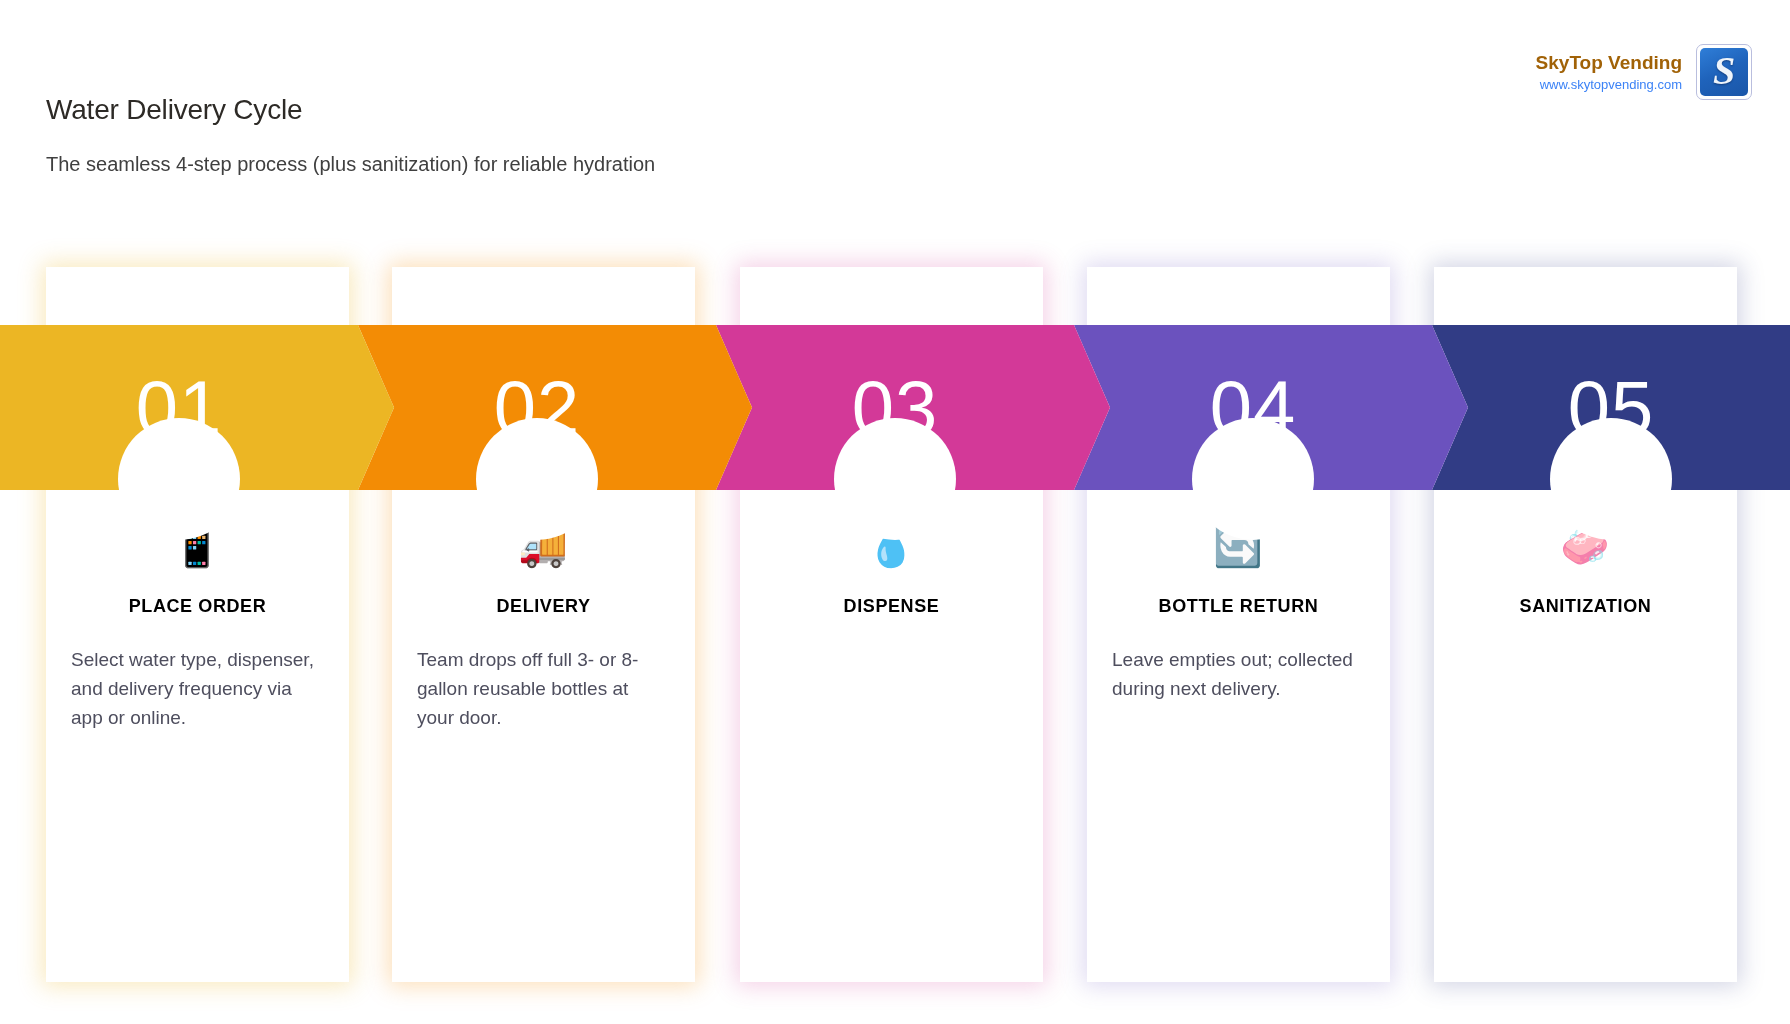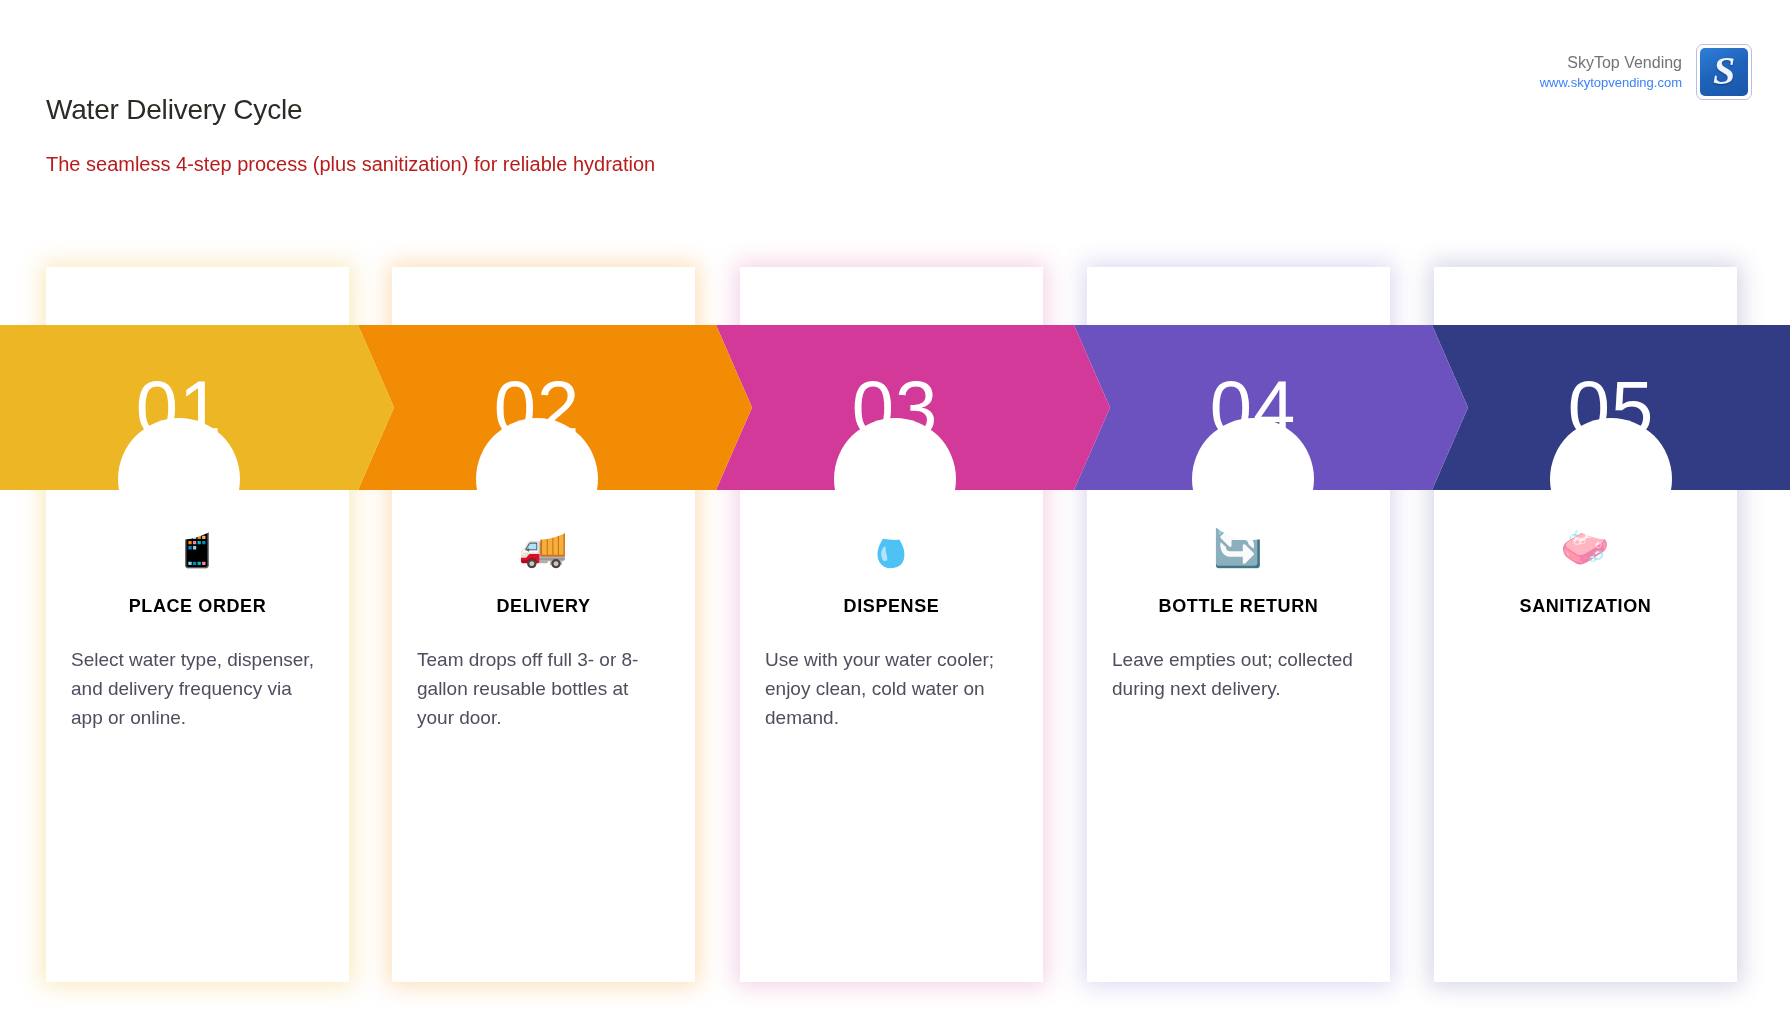--- a/index.html
+++ b/index.html
@@ -32,40 +32,40 @@
   }
 
   #header-subtitle {
     position: absolute;
     left: 46px;
     top: 148px;
     width: 640px;
     font-size: 20px;
     line-height: 32px;
     font-weight: 400;
-    color: #b91c1c;
+    color: #404040;
   }
 
   
   #brand {
     position: absolute;
     right: 38px;
     top: 44px;
     display: flex;
     align-items: center;
     gap: 14px;
   }
   #brand-text {
     text-align: right;
     line-height: 1.35;
   }
   #brand-name {
-    font-size: 16px;
-    font-weight: 400;
-    color: #737373;
+    font-size: 19px;
+    font-weight: 700;
+    color: #a16207;
     white-space: nowrap;
   }
   #brand-url {
     font-size: 13px;
     font-weight: 400;
     color: #3b82f6;
     white-space: nowrap;
   }
   #brand-logo {
     width: 56px;
@@ -238,21 +238,20 @@
 
     <div class="card" data-idx="1">
       <div class="card-icon">🚚</div>
       <div class="card-title">DELIVERY</div>
       <div class="card-desc">Team drops off full 3- or 8-gallon reusable bottles at your door.</div>
     </div>
 
     <div class="card" data-idx="2">
       <div class="card-icon">💧</div>
       <div class="card-title">DISPENSE</div>
-      <div class="card-desc">Use with your water cooler; enjoy clean, cold water on demand.</div>
     </div>
 
     <div class="card" data-idx="3">
       <div class="card-icon">🔄</div>
       <div class="card-title">BOTTLE RETURN</div>
       <div class="card-desc">Leave empties out; collected during next delivery.</div>
     </div>
 
     <div class="card" data-idx="4">
       <div class="card-icon">🧼</div>

